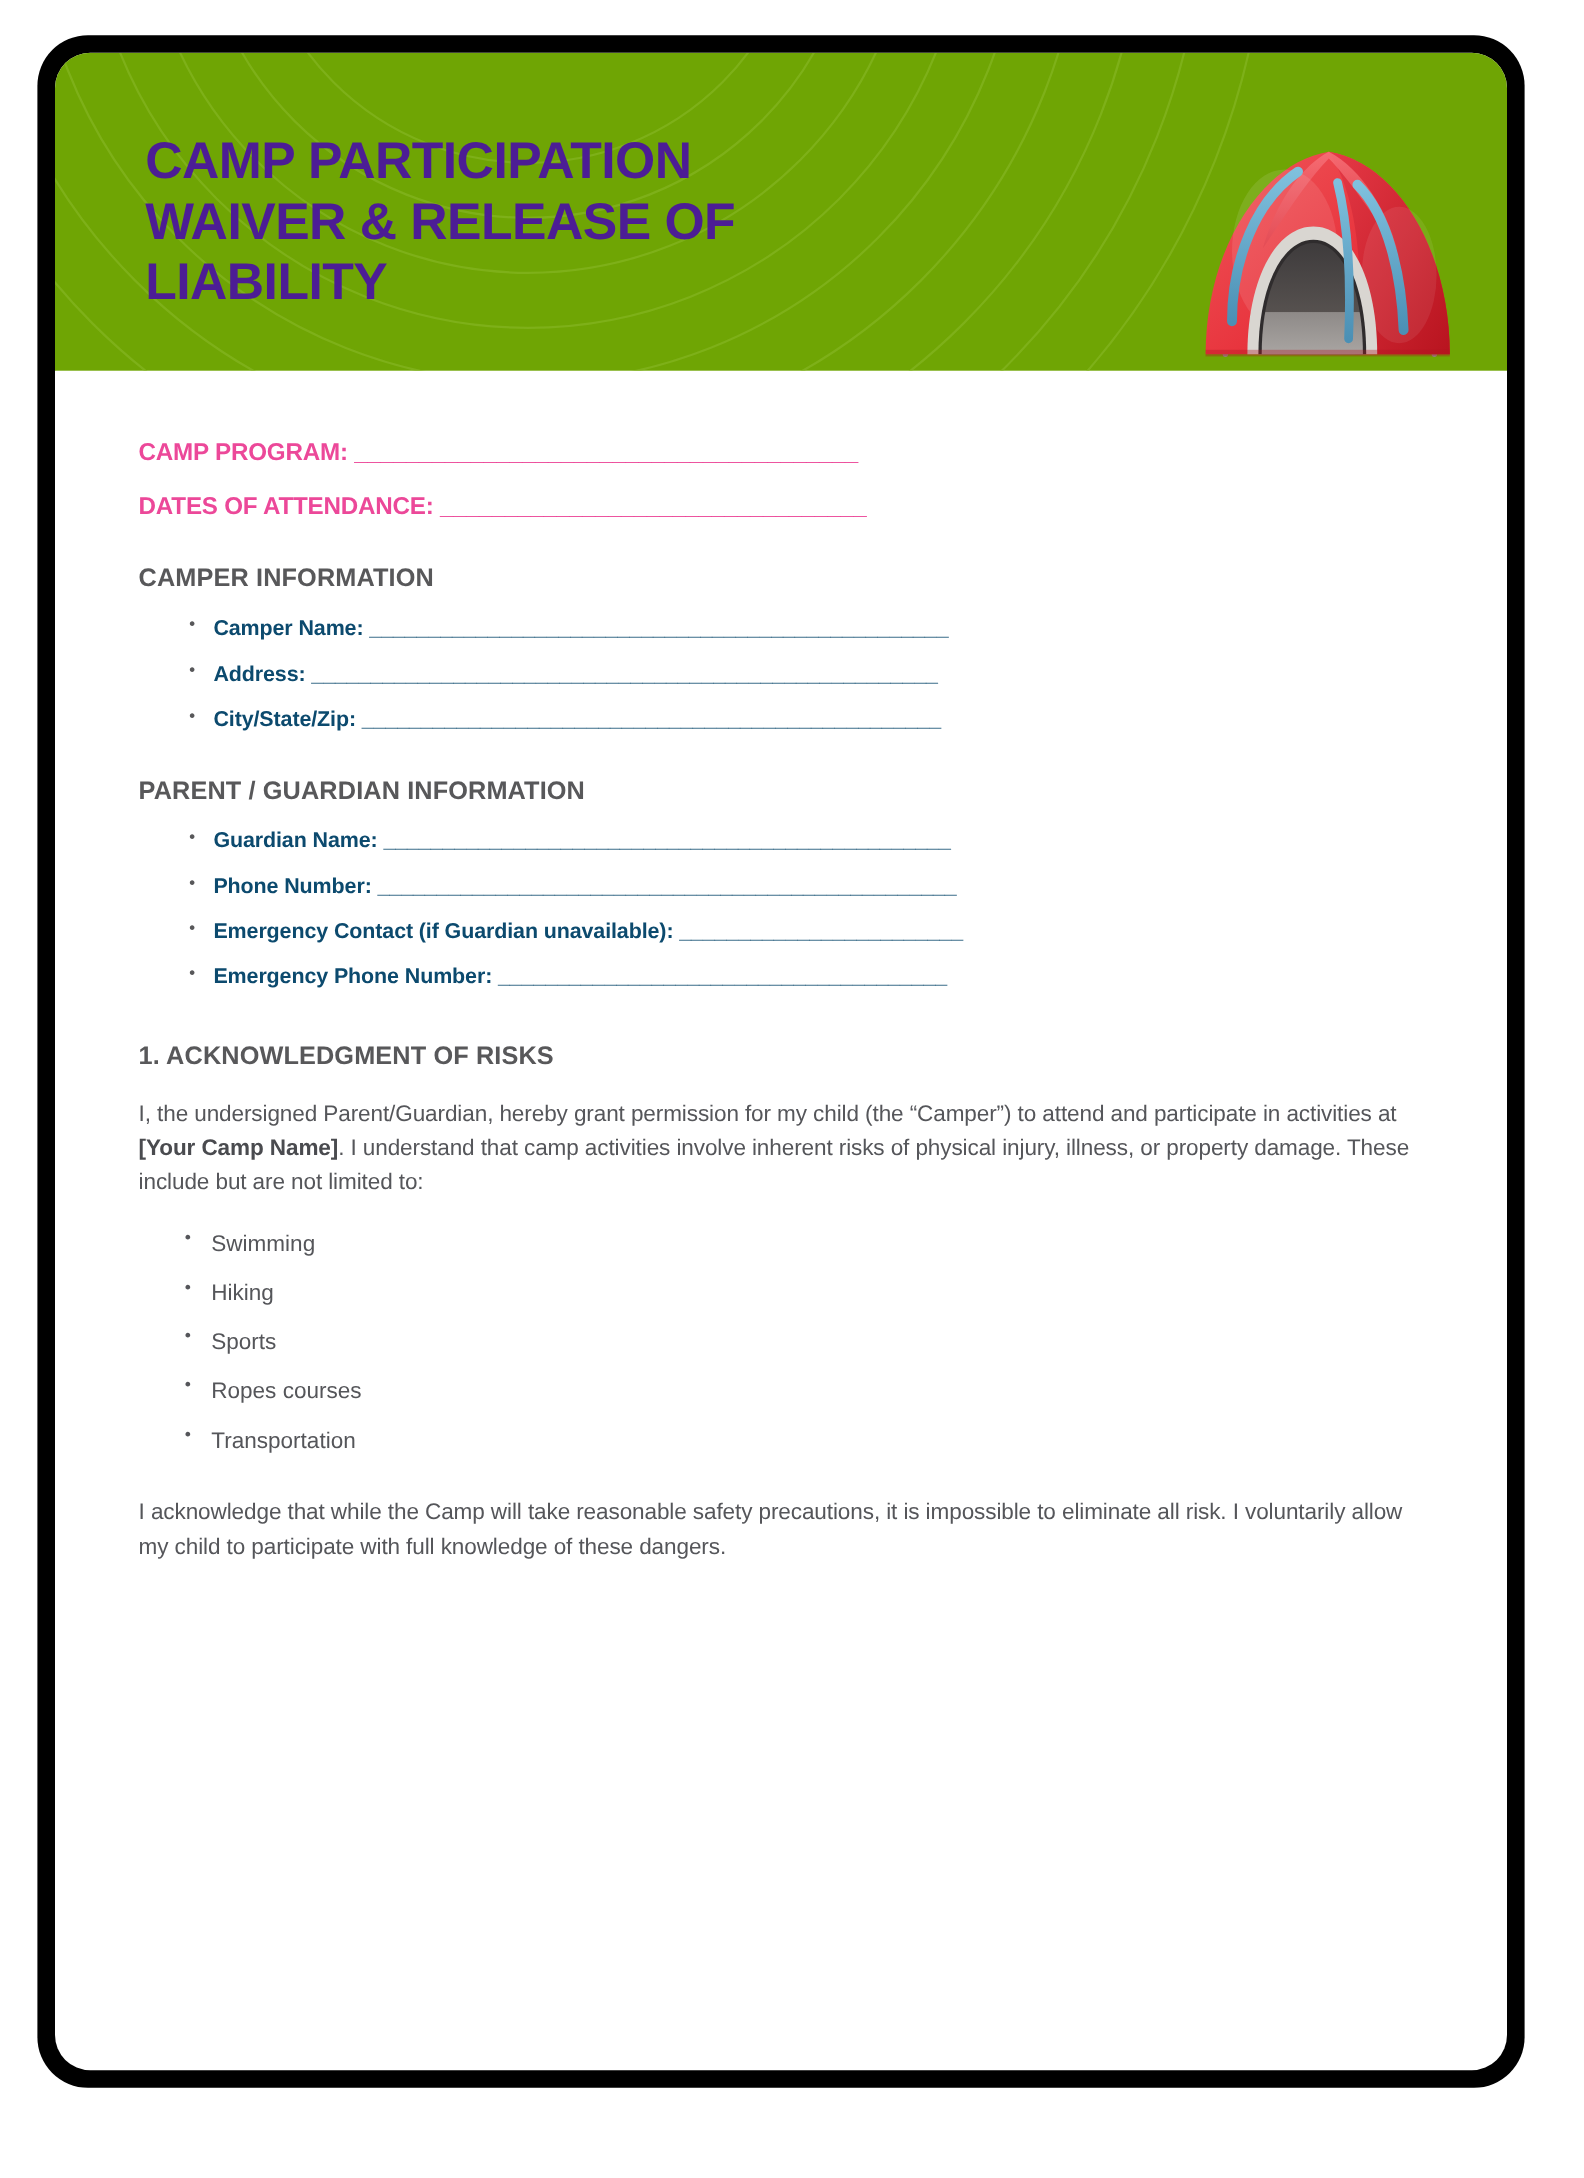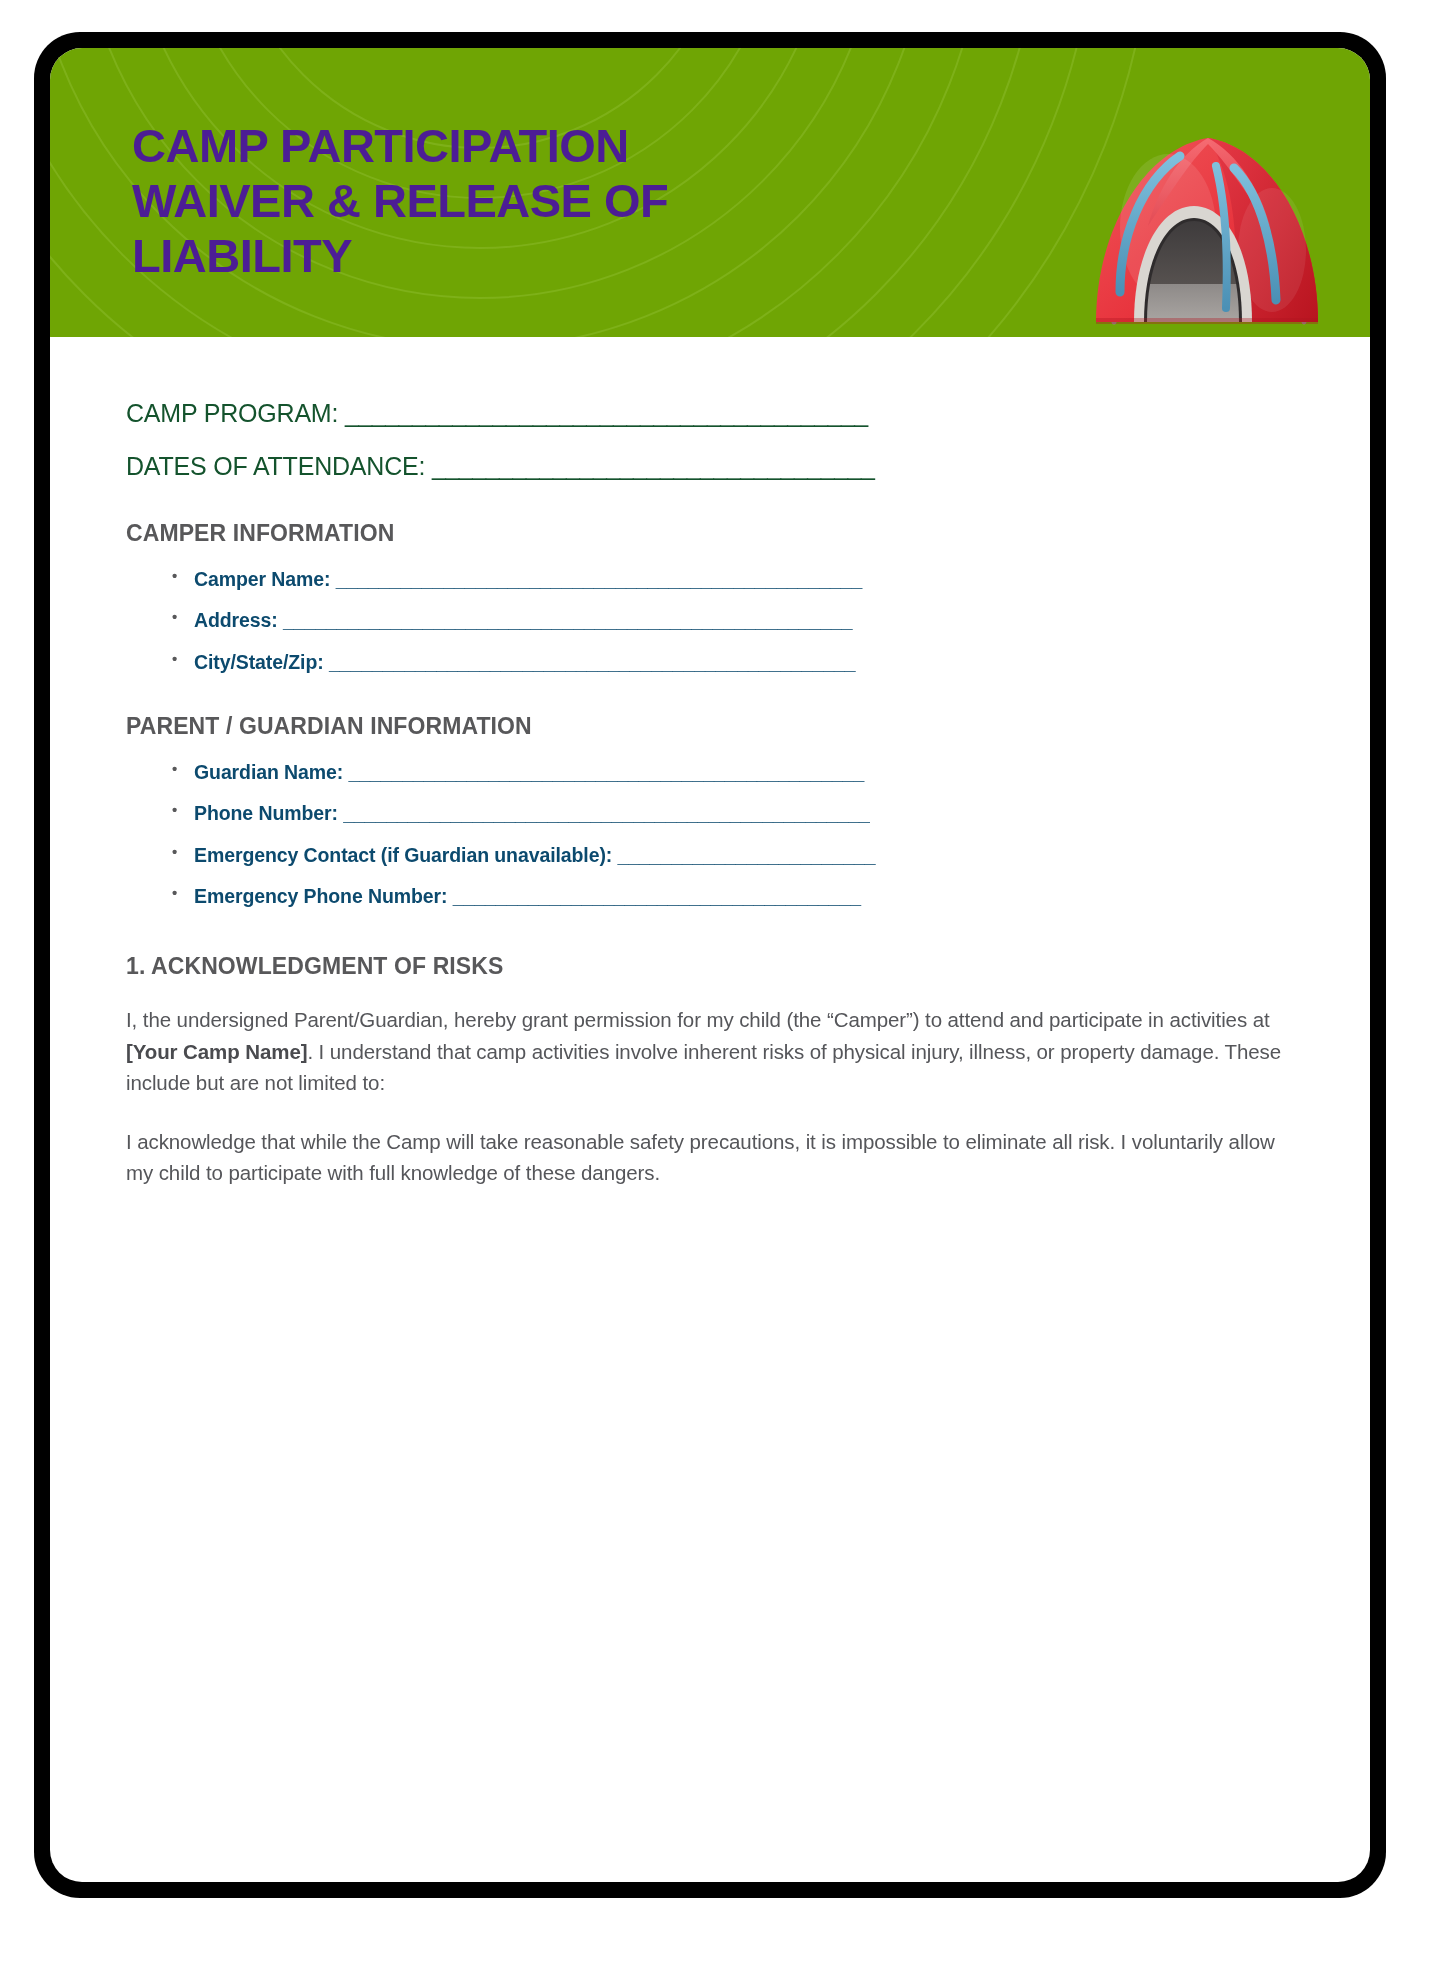--- a/index.html
+++ b/index.html
@@ -71,23 +71,23 @@
     height: 232px;
     z-index: 2;
   }
 
   
   #content {
     padding: 60px 76px 0 76px;
   }
 
   .field-line {
-    color: #14532d;
-    font-weight: 400;
-    font-size: 25px;
+    color: #ec4899;
+    font-weight: 700;
+    font-size: 22px;
     line-height: 1.28;
     margin-bottom: 21px;
     letter-spacing: -0.2px;
     white-space: nowrap;
     overflow: hidden;
   }
   .field-line .rule { letter-spacing: -0.5px; }
 
   .section-heading {
     color: #58585a;
@@ -296,18 +296,25 @@
           <span class="rule">______________________________________</span>
         </li>
       </ul>
 
       <div class="numbered-heading">1. ACKNOWLEDGMENT OF RISKS</div>
 
       <p class="body-text">
         <span>I, the undersigned Parent/Guardian, hereby grant permission for my child (the “Camper”) to attend and participate in activities at </span><b>[Your Camp Name]</b><span>. I understand that camp activities involve inherent risks of physical injury, illness, or property damage. These include but are not limited to:</span>
       </p>
 
+      <ul class="activity-list">
+        <li>Swimming</li>
+        <li>Hiking</li>
+        <li>Sports</li>
+        <li>Ropes courses</li>
+        <li>Transportation</li>
+      </ul>
 
       <p class="body-text">I acknowledge that while the Camp will take reasonable safety precautions, it is impossible to eliminate all risk. I voluntarily allow my child to participate with full knowledge of these dangers.</p>
 
     </div>
   </div>
 </div>
 
 </body></html>

